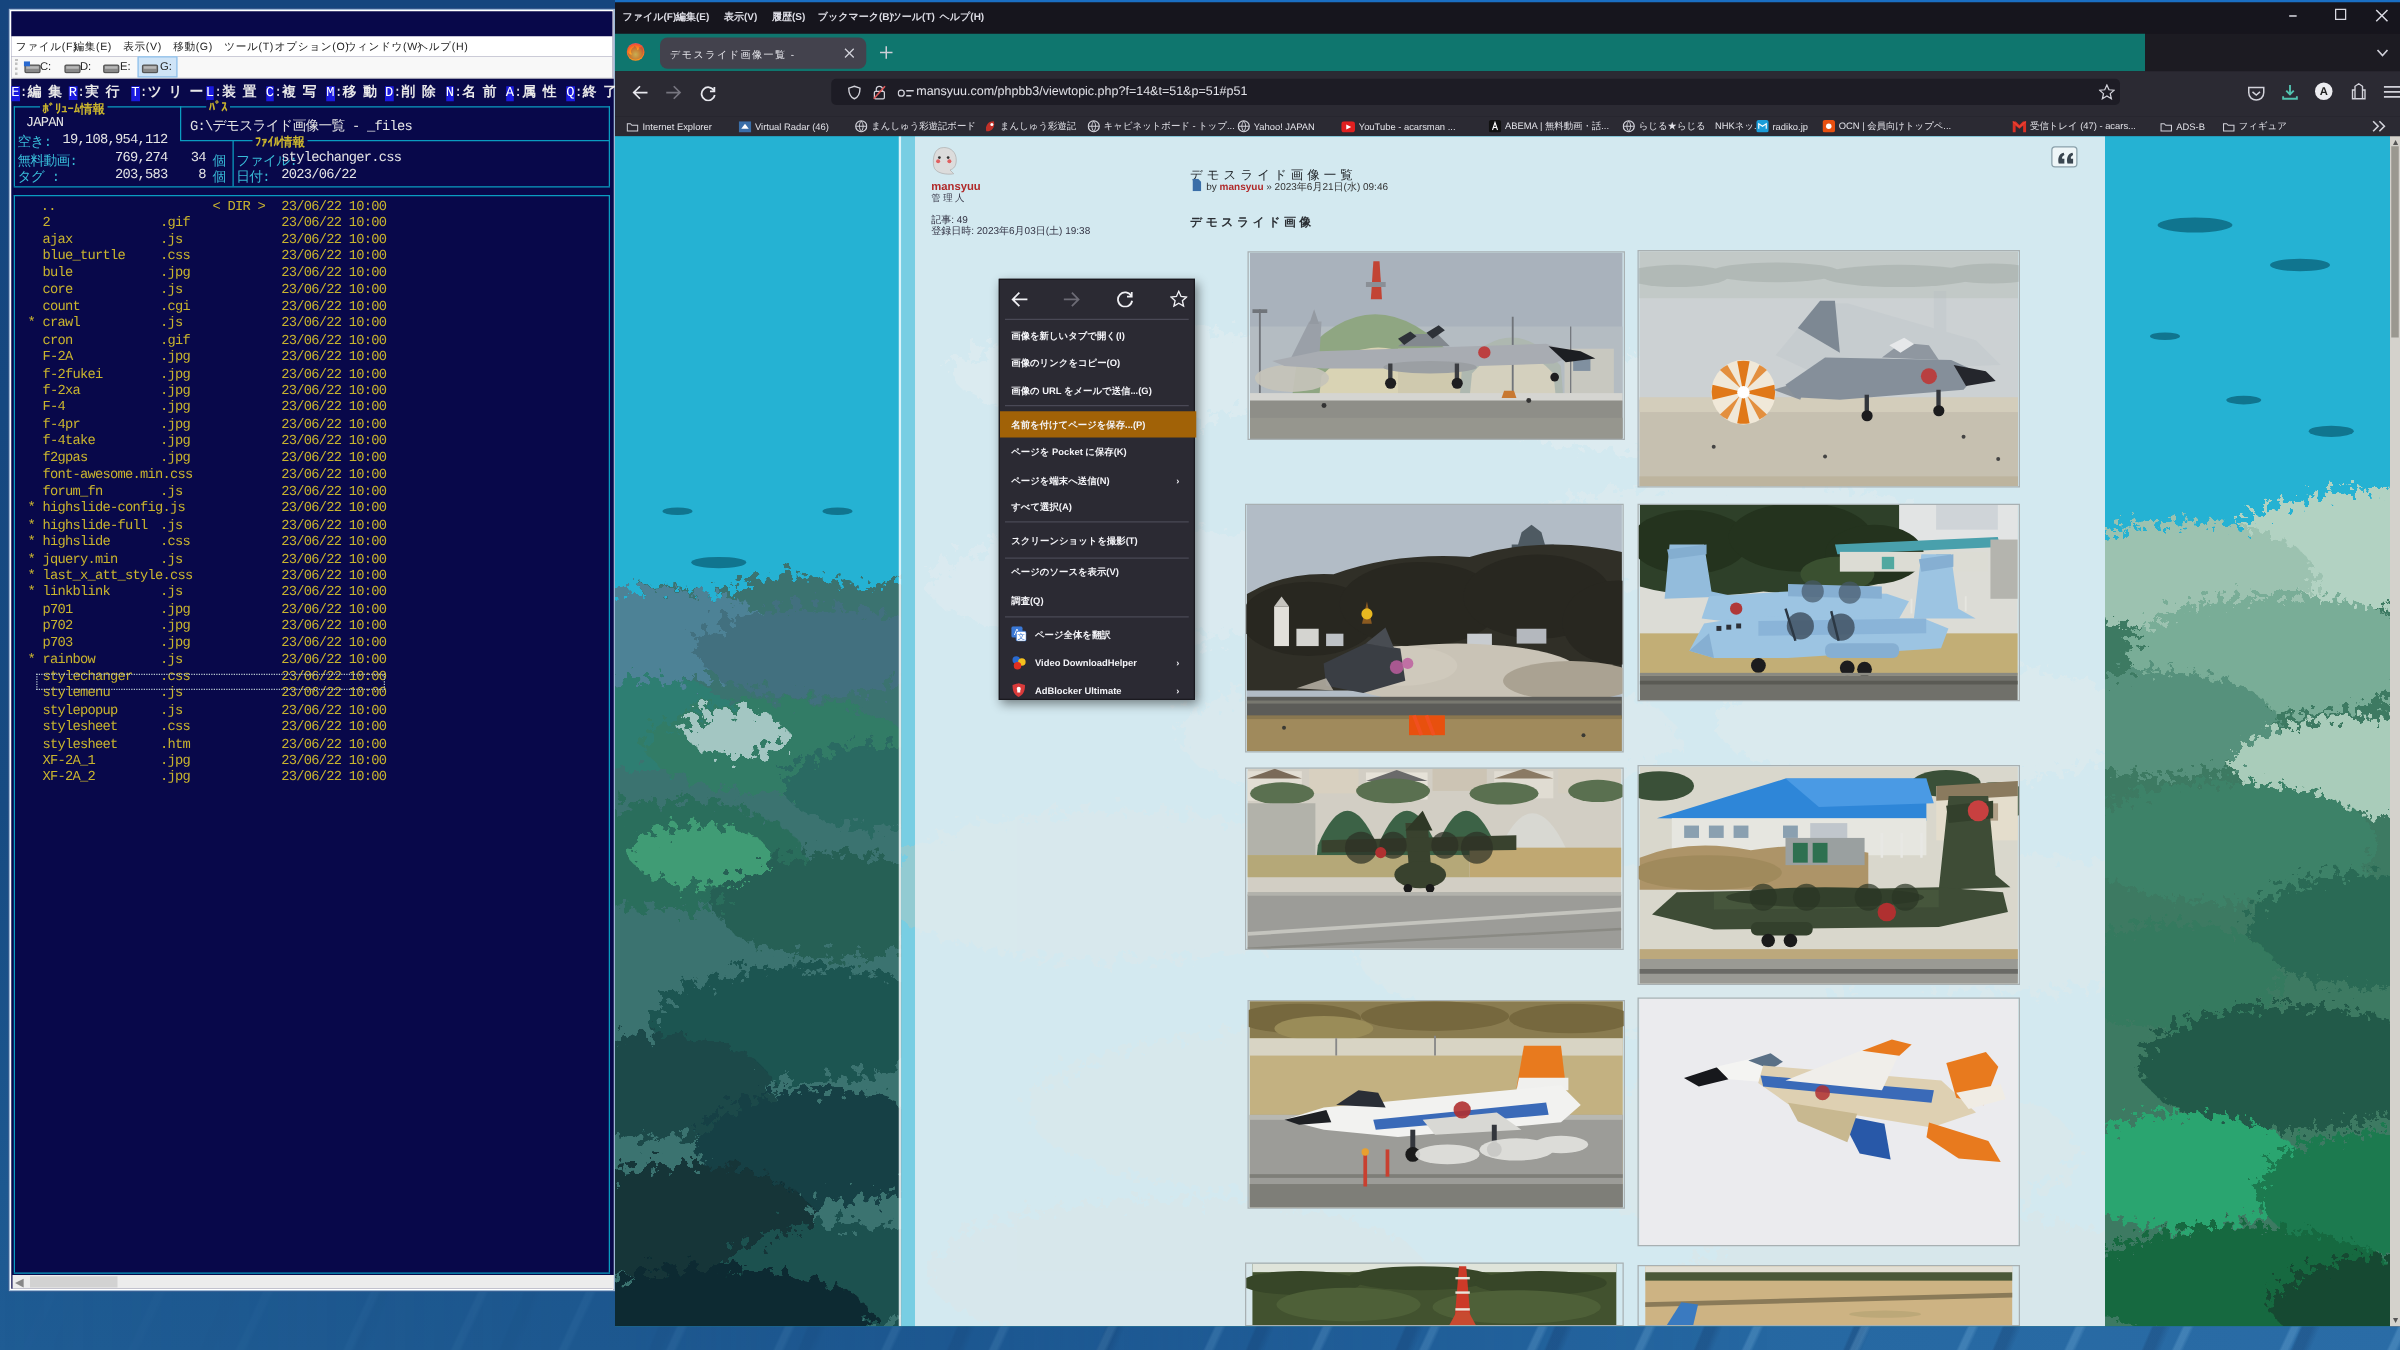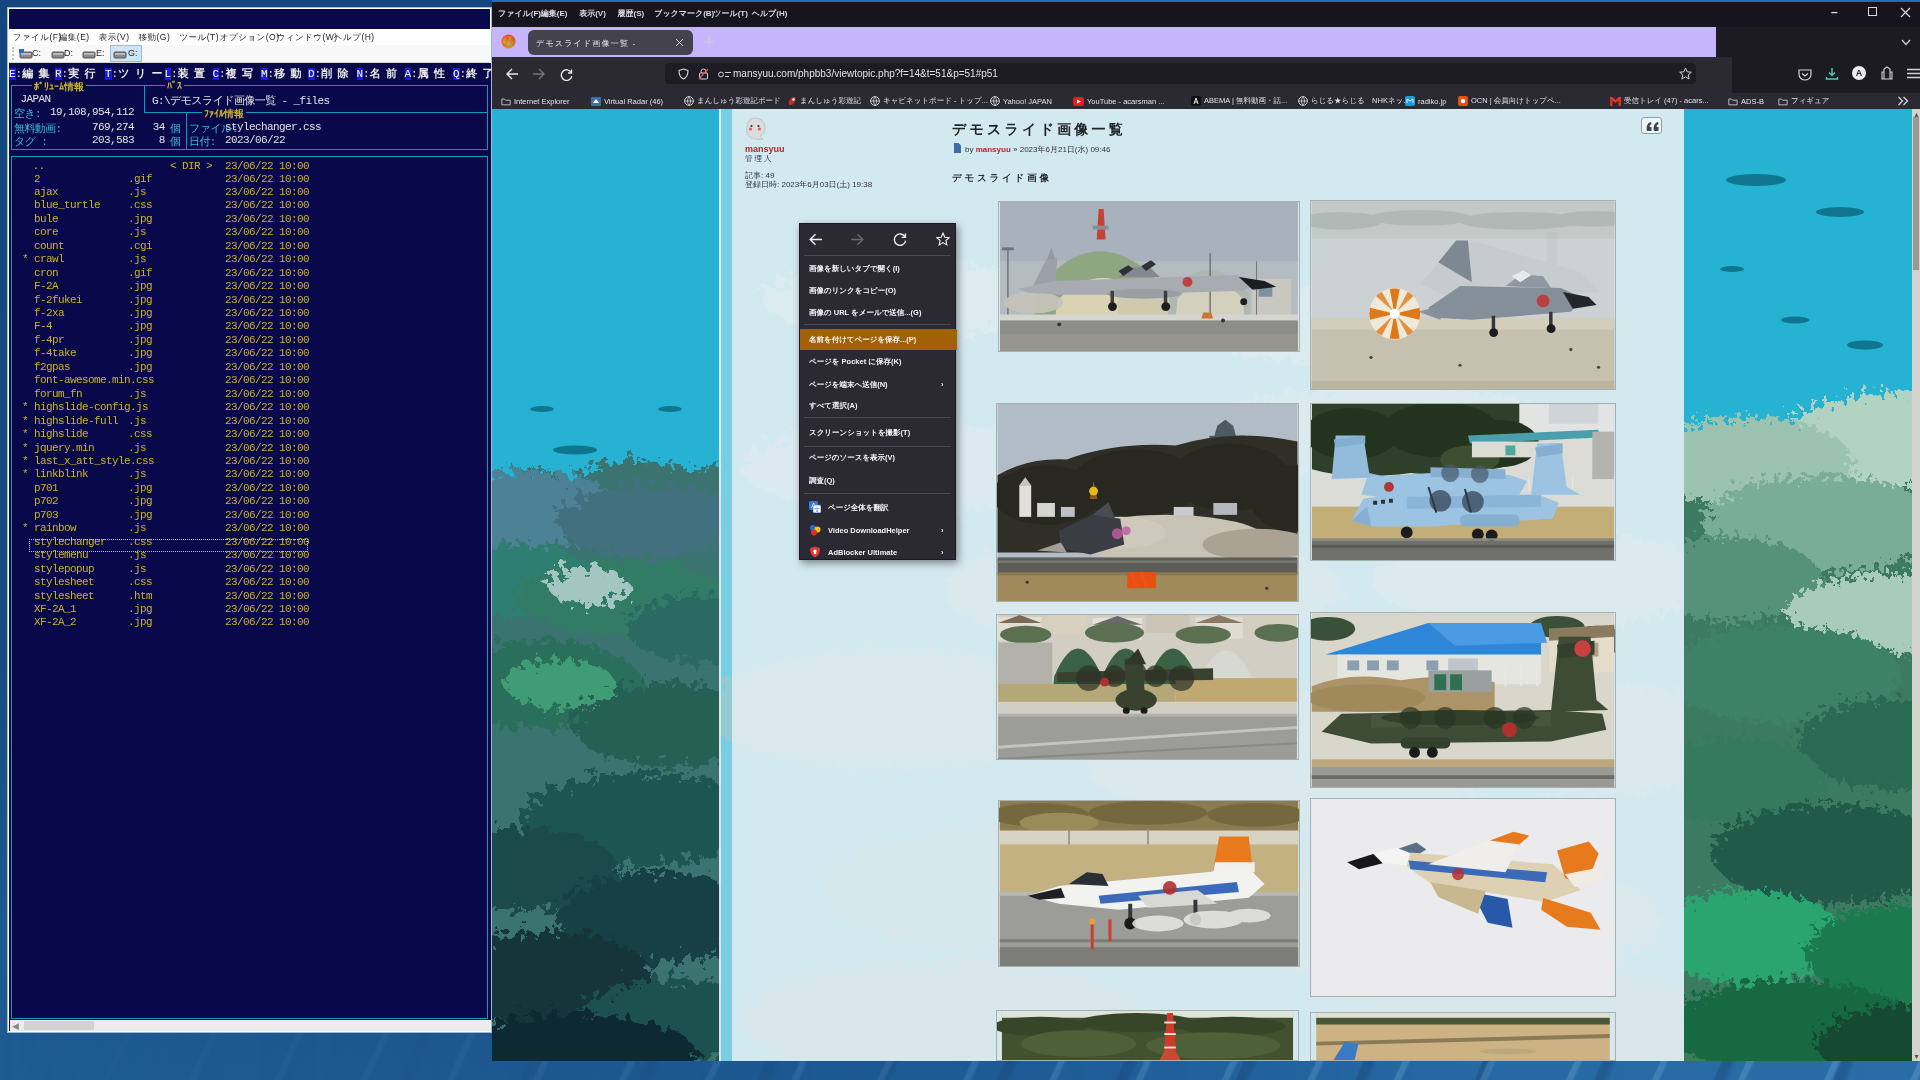--- a/index.html
+++ b/index.html
@@ -30,22 +30,22 @@
 .tl{position:absolute;background:#0a9cc0}
 .ylab{position:absolute;background:#08084a;color:#c9b42e;font-size:10px;font-weight:bold;padding:0 2px;white-space:pre}
 .cy{color:#38bcd8}.wh{color:#e4e4e4}
 .hrow{position:absolute;font-family:"Liberation Mono",monospace;font-size:11px;letter-spacing:-.6px;white-space:pre}
 
 .flist{position:absolute;font-family:"Liberation Mono",monospace;font-size:11px;letter-spacing:-.6px;line-height:13.45px;color:#c9b42e;white-space:pre;margin:0}
 
 #fx{position:absolute;left:492px;top:0;width:1428px;height:1061px;background:#1c1b22}
 #fxaccent{position:absolute;left:0;top:0;width:1428px;height:2px;background:#1a6fc4}
 #fxmenu{position:absolute;left:0;top:2px;width:1428px;height:25px;background:#16151d;color:#dcdce4;font-size:8px;font-weight:bold}
-#fxtabs{position:absolute;left:0;top:27px;width:1224px;height:30px;background:#c4b5fd}
-#fxnav{position:absolute;left:0;top:57px;width:1240px;height:36px;background:#2b2a33}
+#fxtabs{position:absolute;left:0;top:27px;width:1224px;height:30px;background:#0f766e}
+#fxnav{position:absolute;left:0;top:57px;width:1428px;height:36px;background:#2b2a33}
 #fxbook{position:absolute;left:0;top:93px;width:1428px;height:16px;background:#2b2a33;color:#e2e2e8;font-size:7.5px}
 #fxcontent{position:absolute;left:0;top:109px;width:1420px;height:952px;background:#23b0d2;overflow:hidden}
 #fxsb{position:absolute;left:1420px;top:109px;width:8px;height:952px;background:#d4d2cc}
 .bi{position:absolute;top:2px;white-space:nowrap;display:inline-flex;align-items:center;gap:3px;height:12px}
 .tab{position:absolute;left:36px;top:3px;width:165px;height:25px;background:#43424d;border-radius:6px;color:#e8e8ee;font-size:8px}
 #urlbar{position:absolute;left:173px;top:6px;width:1031px;height:21px;background:#1d1c25;border-radius:4px;color:#e2e2e8;font-size:10px}
 
 #ctx{position:absolute;left:307px;top:114px;width:157px;height:337px;background:#2b2a33;border:1px solid #1a191f;box-shadow:2px 3px 8px rgba(0,0,0,.45);z-index:30}
 .mi{position:absolute;left:0;width:157px;height:21px;color:#f4f4f8;font-size:7.5px;font-weight:bold;line-height:21px;padding-left:9px}
 .msep{position:absolute;left:4px;width:147px;height:1px;background:#4a4956}
@@ -505,21 +505,21 @@
       <path d="M11 1 C17 1 21 5 21 11 C21 16 19 18 16 19 L19 22 C14 23 4 22 3 16 C2 10 3 1 11 1 Z" fill="#dcdcdc" stroke="#b0b0b0" stroke-width=".6"></path>
       <circle cx="7.5" cy="9" r="1.1" fill="#333"></circle>
         <circle cx="14.5" cy="9" r="1.1" fill="#333"></circle>
       <circle cx="6.5" cy="12" r="1.6" fill="#e06060"></circle>
         <circle cx="15.5" cy="12" r="1.6" fill="#e06060"></circle>
     </svg>
     <div class="t" style="left:253px;top:35px;font-size:9px;font-weight:bold;color:#b02929">mansyuu</div>
     <div class="t" style="left:253px;top:44.5px;font-size:7.5px;color:#334;letter-spacing:2px">管理人</div>
     <div class="t" style="left:253px;top:61px;font-size:8px;color:#334">記事: 49</div>
     <div class="t" style="left:253px;top:69.5px;font-size:8px;color:#334">登録日時: 2023年6月03日(土) 19:38</div>
-    <div class="t" style="left:460px;top:12px;font-size:14px;font-weight:bold;color:#202428;letter-spacing:3.2px">デモスライド画像一覧</div>
+    <div class="t" style="left:460px;top:24px;font-size:10px;font-weight:normal;color:#202428;letter-spacing:3.2px">デモスライド画像一覧</div>
     <svg class="abs" style="left:462px;top:34px" width="7" height="10" viewBox="0 0 7 10">
         <path d="M0 0 H4.5 L7 2.5 V10 H0 Z" fill="#3a6ea8"></path>
       </svg>
     <div class="t" style="left:473px;top:35px;font-size:8px;color:#333">by <b style="color:#b02929">mansyuu</b> » 2023年6月21日(水) 09:46</div>
     <div class="t" style="left:460px;top:63px;font-size:9.5px;color:#2a2e33;letter-spacing:2.8px;font-weight:bold">デモスライド画像</div>
     <div class="abs" style="left:1149px;top:8px;width:21px;height:17px;border:1px solid #8aa0aa;border-radius:3px;background:#eef6f8">
         <svg style="position:absolute;left:4px;top:4px" width="13" height="9" viewBox="0 0 13 9">
           <path d="M1 9 C0 5 1 1 5 0 L5.5 2 C3.5 3 3.5 4 3.8 5 L5.5 5 L5.5 9 Z" fill="#3a4650"></path>
           <path d="M8 9 C7 5 8 1 12 0 L12.5 2 C10.5 3 10.5 4 10.8 5 L12.5 5 L12.5 9 Z" fill="#3a4650"></path>
         </svg>

